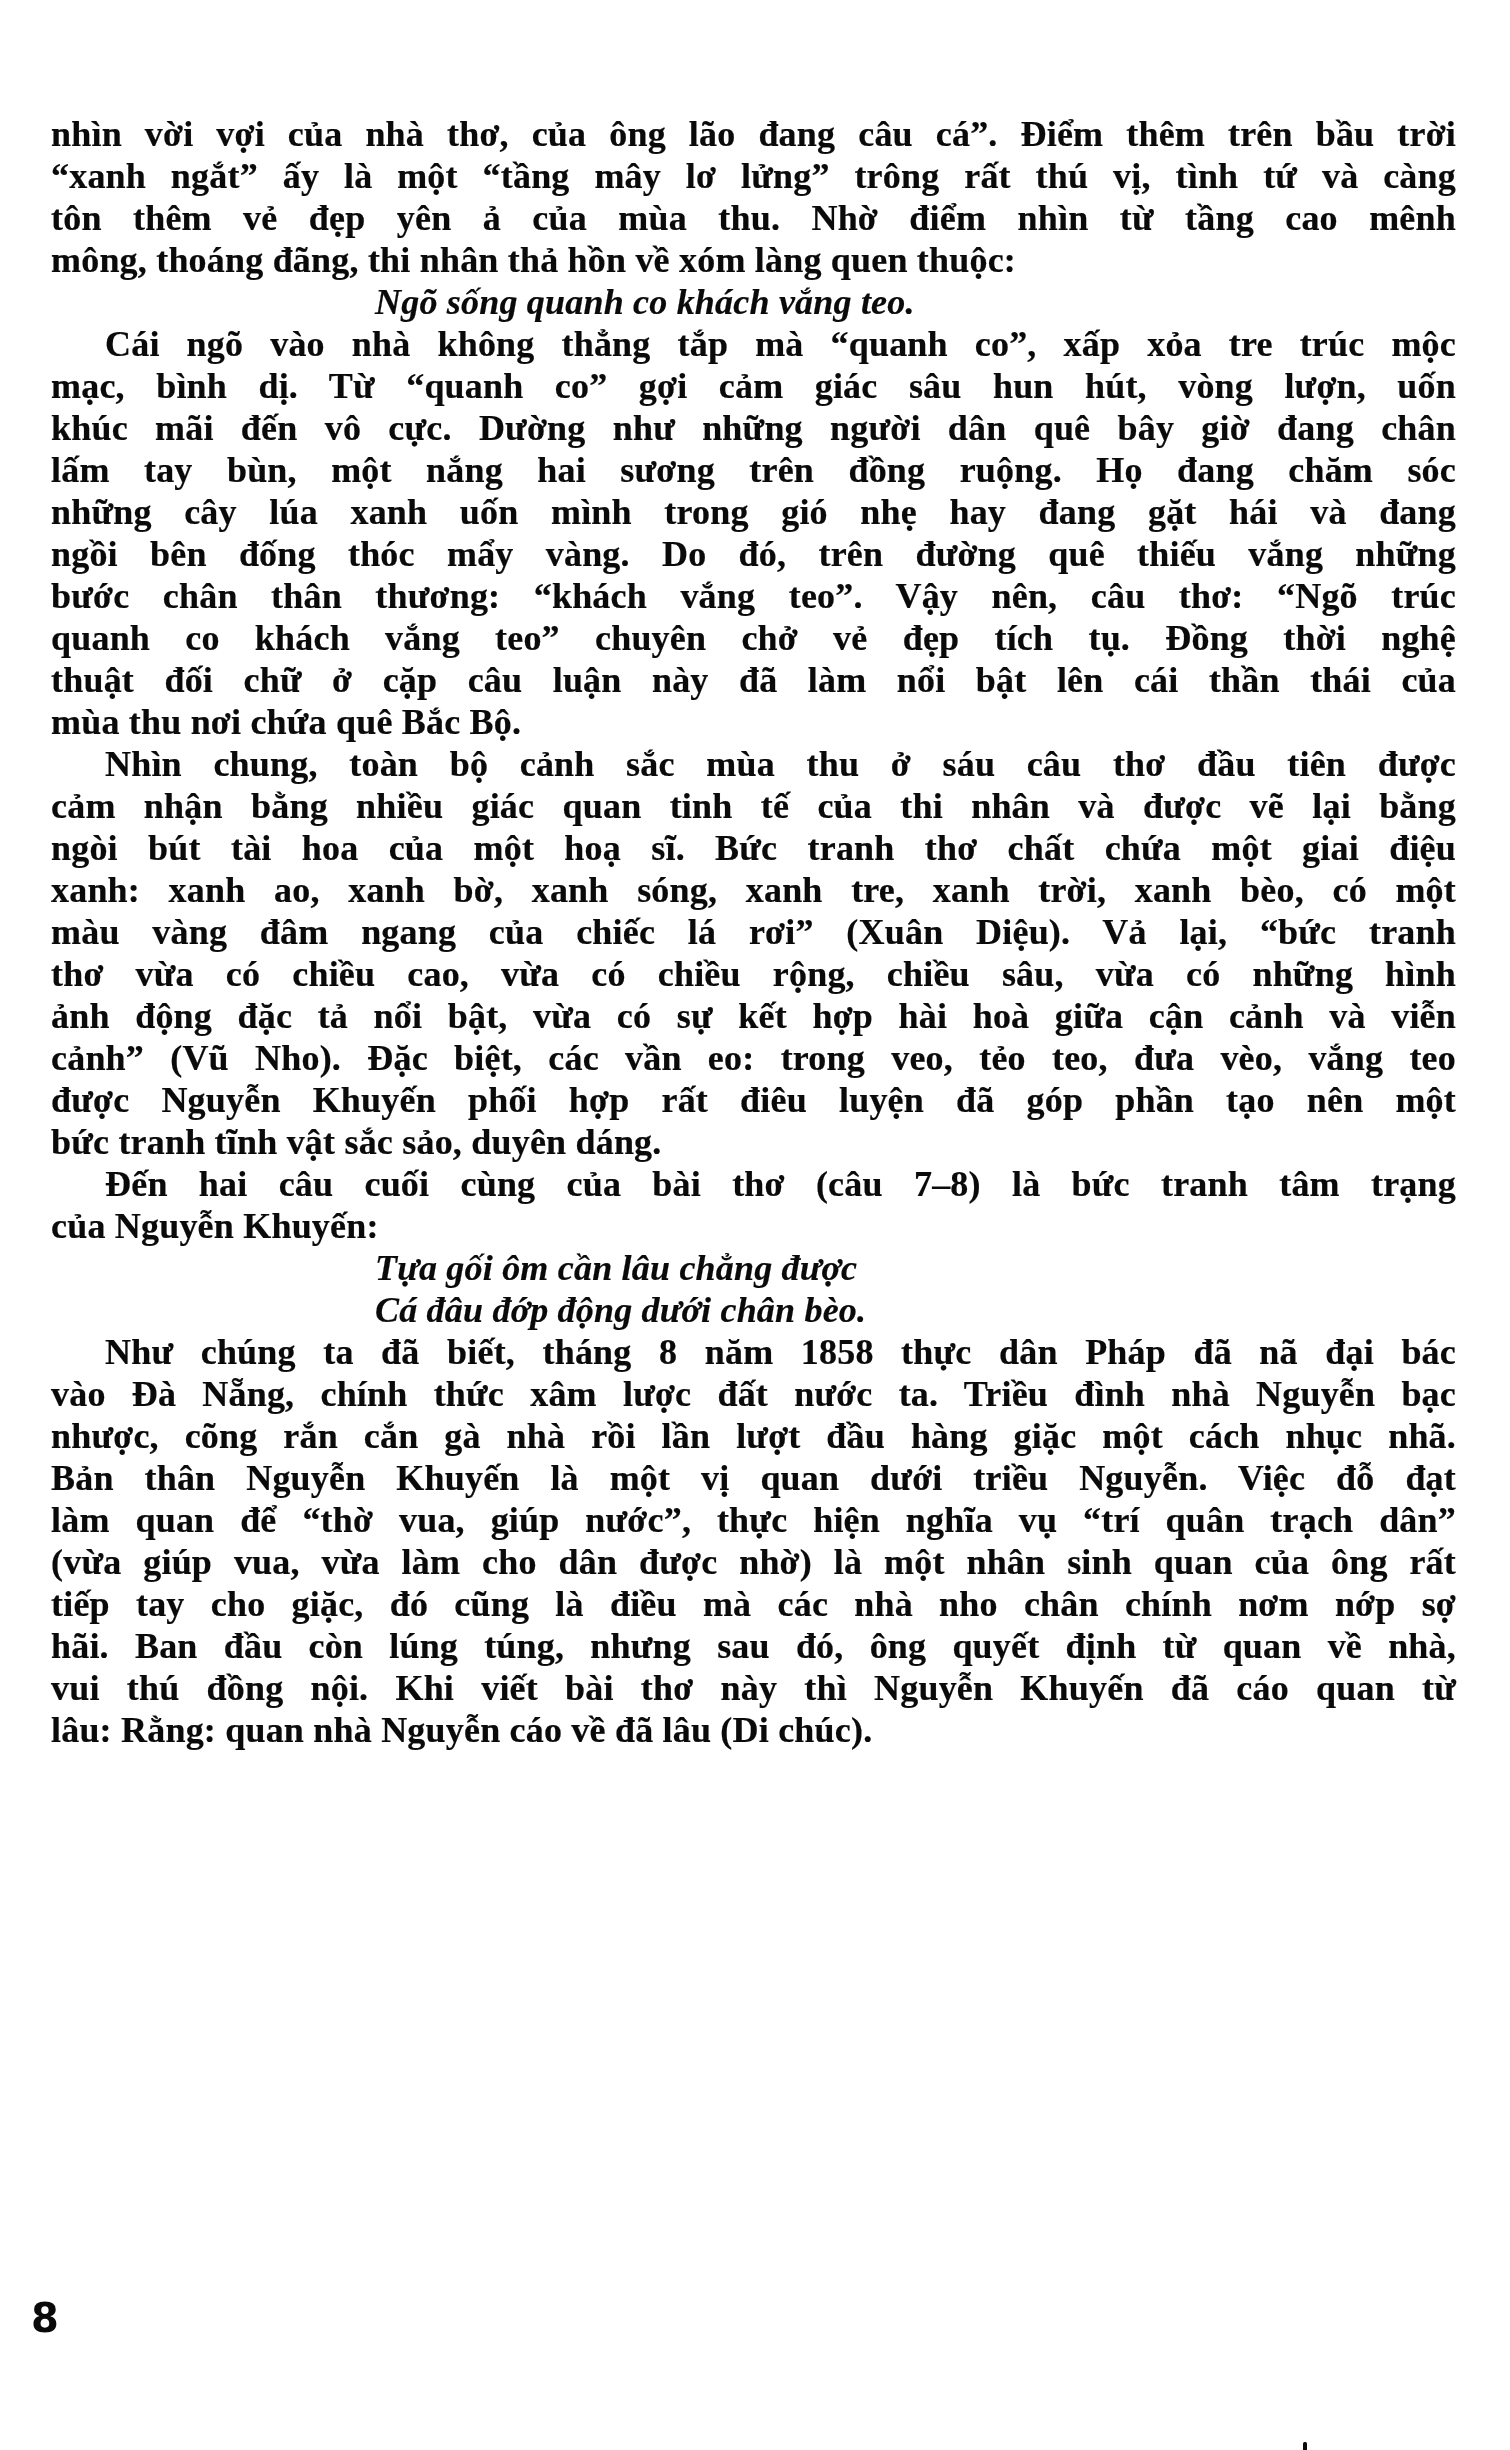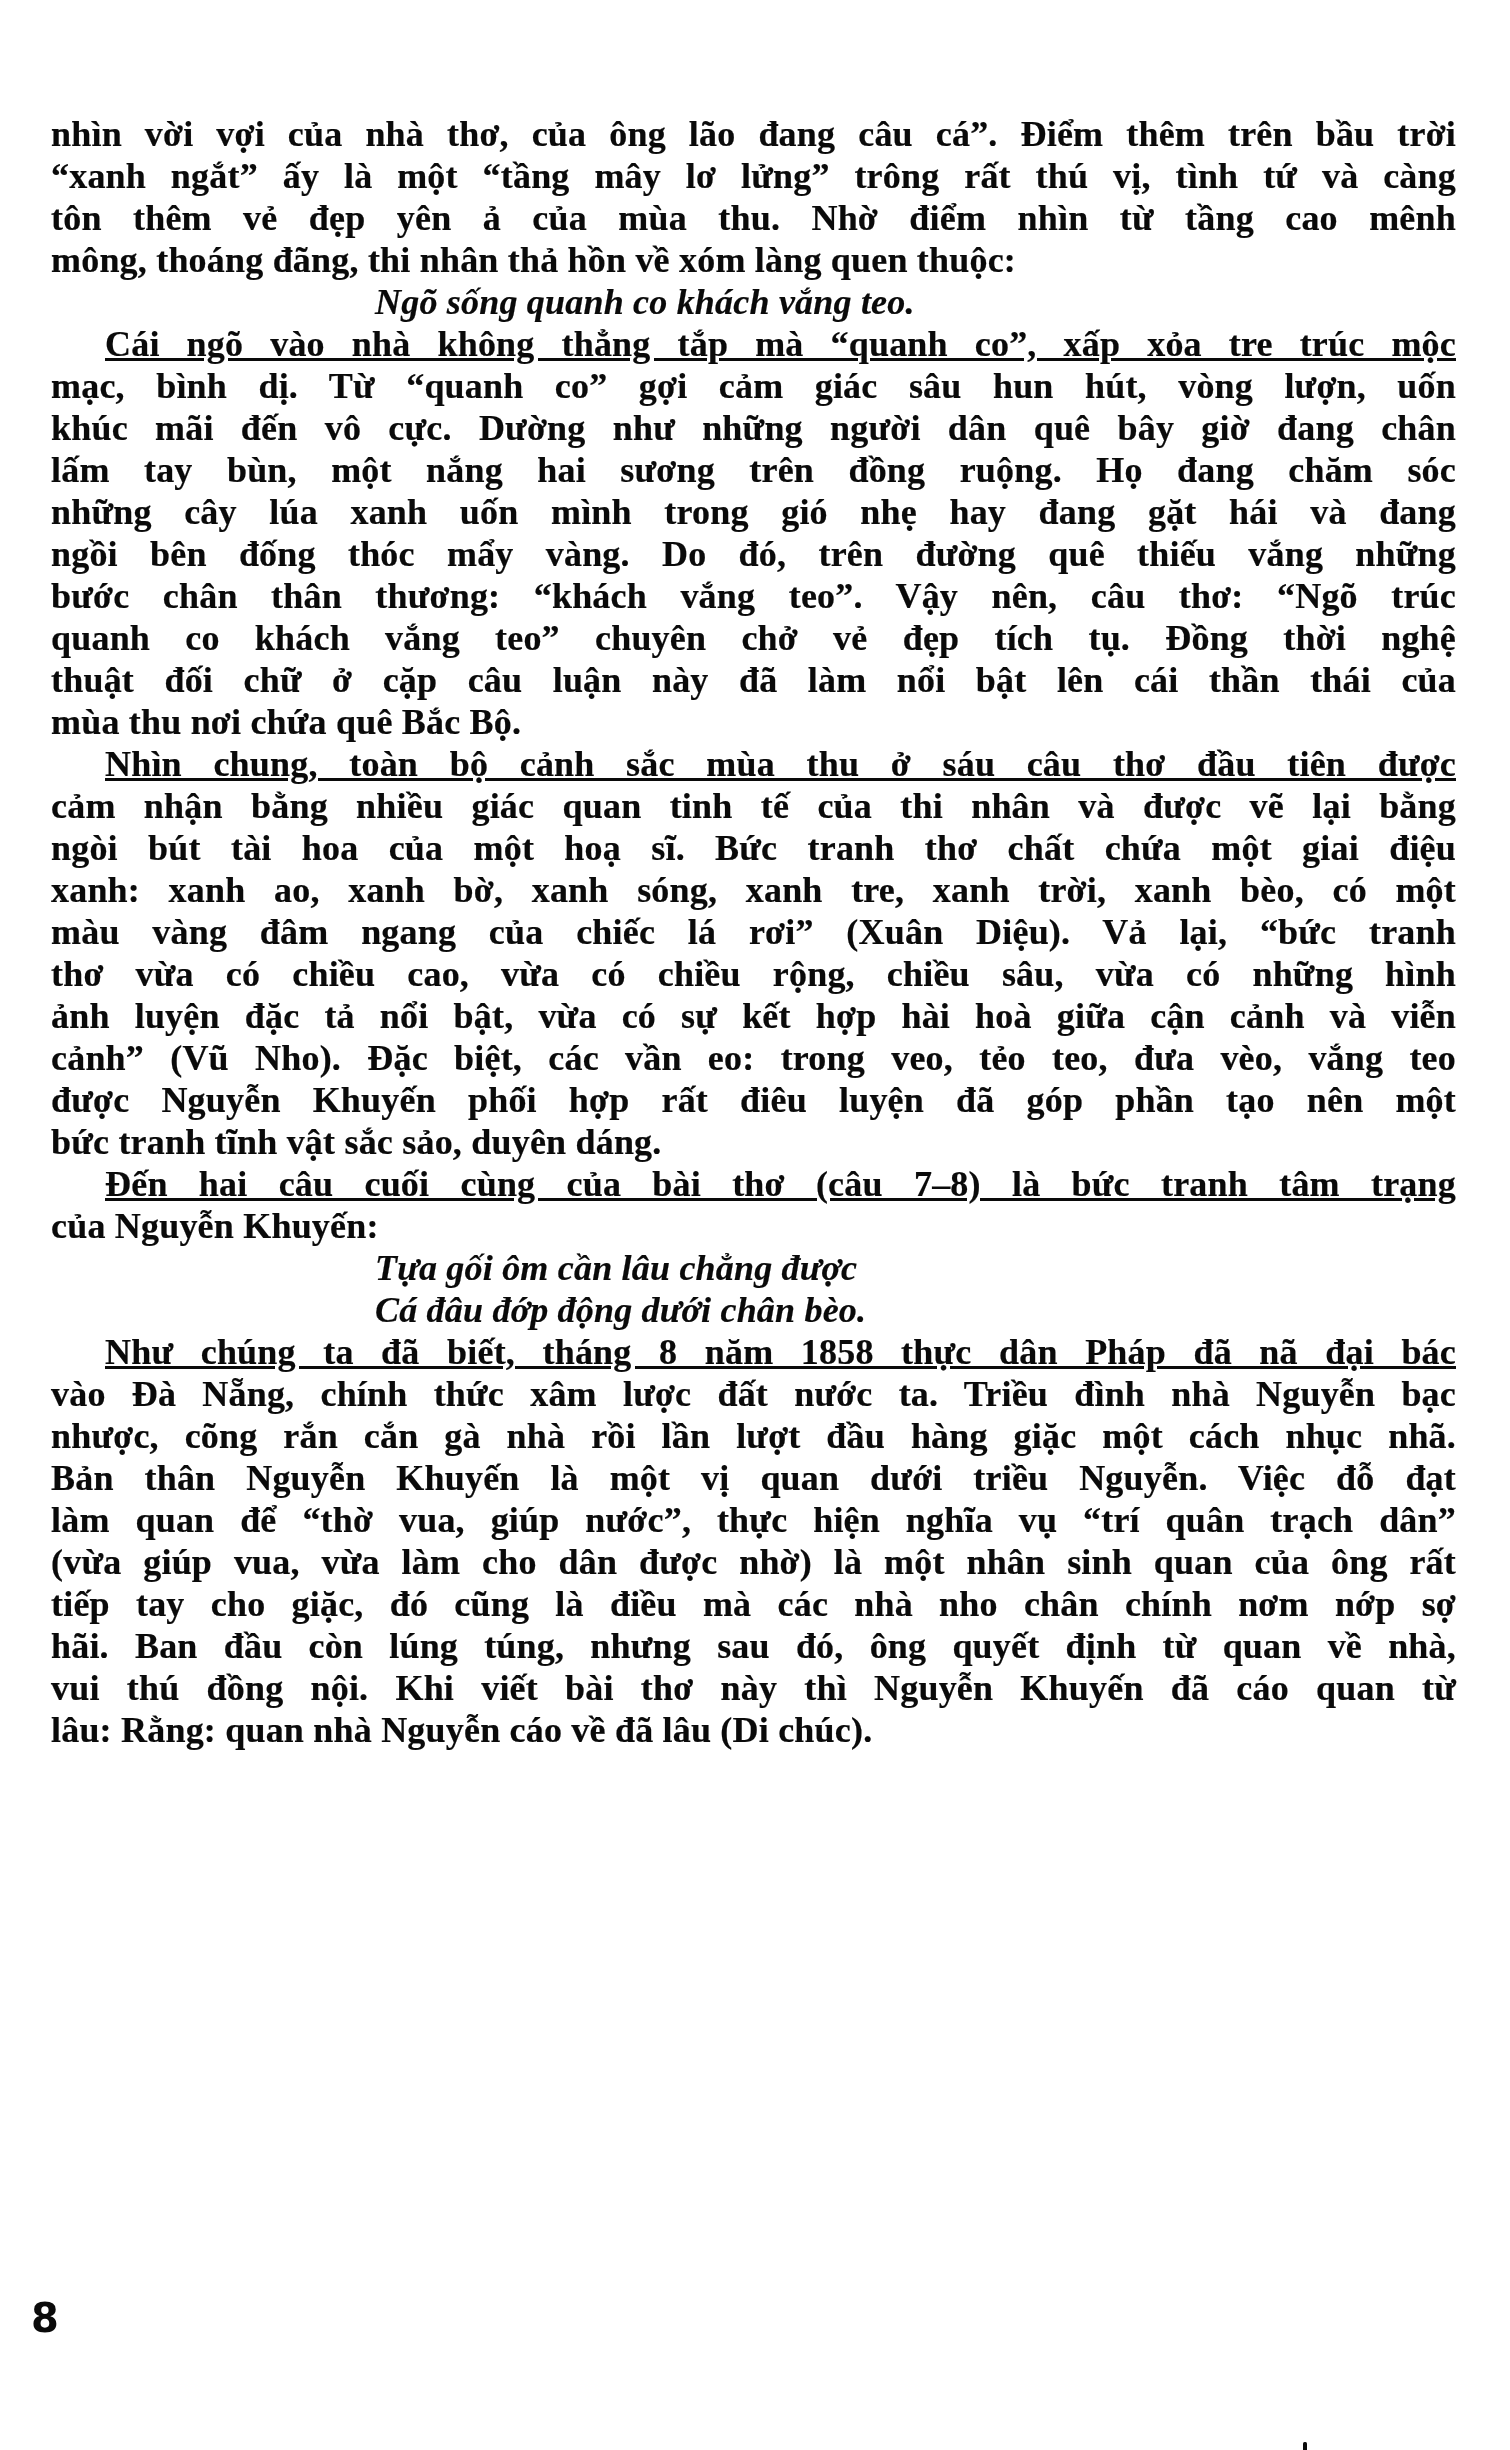--- a/index.html
+++ b/index.html
@@ -37,21 +37,20 @@
     text-align: justify;
     text-align-last: justify;
     letter-spacing: 0.2px;
     -webkit-text-stroke: 0.2px #0a0a0a;
   }
   .line.last {
     text-align-last: left;
   }
   .line.indent {
     padding-left: 54px;
-    text-decoration: underline;
   }
   .line.poem {
     font-style: italic;
     text-align: left;
     text-align-last: left;
     padding-left: 324px;
   }
   .it { }
   .page-number {
     position: absolute;
@@ -91,21 +90,21 @@
       <span class="line">bước chân thân thương: “khách vắng teo”. Vậy nên, câu thơ: “Ngõ trúc</span>
       <span class="line"><span>quanh co khách vắng teo” chuyên chở </span><span class="it">vẻ đẹp tích tụ</span><span>. Đồng thời nghệ</span></span>
       <span class="line">thuật đối chữ ở cặp câu luận này đã làm nổi bật lên cái thần thái của</span>
       <span class="line last">mùa thu nơi chứa quê Bắc Bộ.</span>
       <span class="line indent">Nhìn chung, toàn bộ cảnh sắc mùa thu ở sáu câu thơ đầu tiên được</span>
       <span class="line">cảm nhận bằng nhiều giác quan tinh tế của thi nhân và được vẽ lại bằng</span>
       <span class="line">ngòi bút tài hoa của một hoạ sĩ. Bức tranh thơ chất chứa một giai điệu</span>
       <span class="line">xanh: xanh ao, xanh bờ, xanh sóng, xanh tre, xanh trời, xanh bèo, có một</span>
       <span class="line">màu vàng đâm ngang của chiếc lá rơi” (Xuân Diệu). Vả lại, “bức tranh</span>
       <span class="line">thơ vừa có chiều cao, vừa có chiều rộng, chiều sâu, vừa có những hình</span>
-      <span class="line">ảnh luyện đặc tả nổi bật, vừa có sự kết hợp hài hoà giữa cận cảnh và viễn</span>
+      <span class="line">ảnh động đặc tả nổi bật, vừa có sự kết hợp hài hoà giữa cận cảnh và viễn</span>
       <span class="line"><span>cảnh” (Vũ Nho). Đặc biệt, các vần eo: </span><span class="it">trong veo, tẻo teo, đưa vèo, vắng teo</span></span>
       <span class="line">được Nguyễn Khuyến phối hợp rất điêu luyện đã góp phần tạo nên một</span>
       <span class="line last">bức tranh tĩnh vật sắc sảo, duyên dáng.</span>
       <span class="line indent">Đến hai câu cuối cùng của bài thơ (câu 7–8) là bức tranh tâm trạng</span>
       <span class="line last">của Nguyễn Khuyến:</span>
       <span class="line poem">Tựa gối ôm cần lâu chẳng được</span>
       <span class="line poem">Cá đâu đớp động dưới chân bèo.</span>
       <span class="line indent">Như chúng ta đã biết, tháng 8 năm 1858 thực dân Pháp đã nã đại bác</span>
       <span class="line">vào Đà Nẵng, chính thức xâm lược đất nước ta. Triều đình nhà Nguyễn bạc</span>
       <span class="line">nhược, cõng rắn cắn gà nhà rồi lần lượt đầu hàng giặc một cách nhục nhã.</span>

